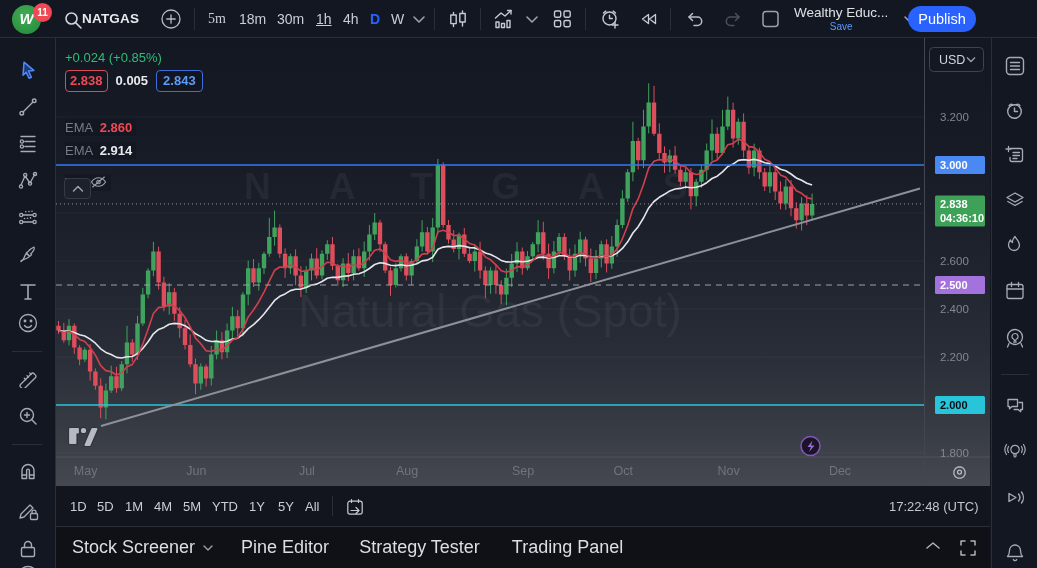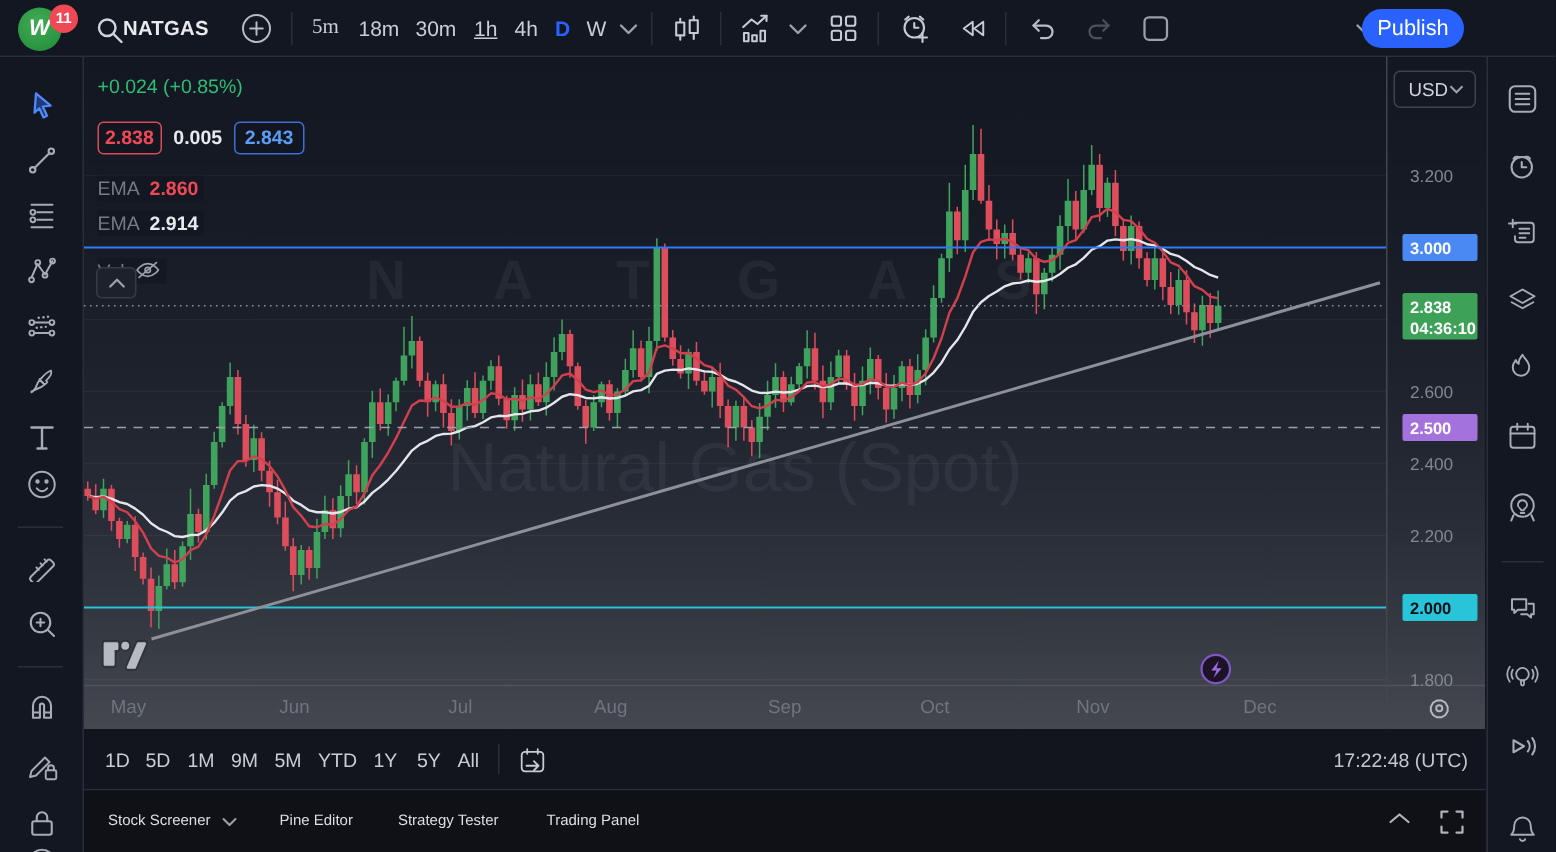--- a/index.html
+++ b/index.html
@@ -43,21 +43,21 @@
 .ema{font-size:13px;color:#787b86;background:rgba(16,20,30,.45);display:inline-block;padding:1px 4px 1px 0}
 #collapse{left:64px;top:178px;width:27px;height:21px;background:#1c212c;border:1px solid #363a45;
  border-radius:4px;display:flex;align-items:center;justify-content:center}
 
 #ibar{left:56px;top:486px;width:934px;height:41px;background:#12151d;border-bottom:1px solid #2a2e39;
  display:flex;align-items:center;color:#c9cdd6;font-size:13px}
 .rng{padding:0 8px}
 #utc{margin-left:auto;margin-right:14px;color:#c2c6ce}
 
 #sbar{left:56px;top:527px;width:934px;height:41px;background:#0f1117;
- display:flex;align-items:center;color:#dcdee3;font-size:10px}
+ display:flex;align-items:center;color:#dcdee3;font-size:18px}
 .tab{margin-left:16px;white-space:nowrap}
 text{font-family:"Liberation Sans",sans-serif}
 </style></head><body>
 <div id="app">
 <div id="chartwrap" class="abs">
 <svg class="abs" style="left:0;top:0" width="934" height="448" viewBox="0 0 934 448">
         <path d="M0 79.0H868" stroke="rgba(255,255,255,0.045)" stroke-width="1"></path>
         <path d="M0 127.0H868" stroke="rgba(255,255,255,0.045)" stroke-width="1"></path>
         <path d="M0 175.0H868" stroke="rgba(255,255,255,0.045)" stroke-width="1"></path>
         <path d="M0 223.0H868" stroke="rgba(255,255,255,0.045)" stroke-width="1"></path>
@@ -115,22 +115,22 @@
         <text x="250.9" y="437" font-size="12.5" fill="#70747f" text-anchor="middle">Jul</text>
         <text x="351.1" y="437" font-size="12.5" fill="#70747f" text-anchor="middle">Aug</text>
         <text x="467.1" y="437" font-size="12.5" fill="#70747f" text-anchor="middle">Sep</text>
         <text x="567.2" y="437" font-size="12.5" fill="#70747f" text-anchor="middle">Oct</text>
         <text x="672.6" y="437" font-size="12.5" fill="#70747f" text-anchor="middle">Nov</text>
         <text x="784.0" y="437" font-size="12.5" fill="#70747f" text-anchor="middle">Dec</text>
       </svg>
 </div>
 <div id="legend" class="abs">
 <div class="lgrow chg">+0.024 (+0.85%)</div>
-<div class="lgrow" style="margin-top:16px"><span class="pbox" style="border:1px solid #d94b58;color:#ef4956;padding:2px 4px 3px">2.838</span><span style="color:#e8e9ed;font-size:13px;font-weight:700;margin:0 8px">0.005</span><span class="pbox" style="border:1px solid #3e6fd8;color:#5b9cf6;padding:2px 6px 3px">2.843</span></div>
-<div class="lgrow" style="margin-top:14px"><span class="ema">EMA <b style="color:#ef4956;font-weight:600">&nbsp;2.860</b></span></div>
+<div class="lgrow" style="margin-top:5px"><span class="pbox" style="border:1px solid #d94b58;color:#ef4956;padding:2px 4px 3px">2.838</span><span style="color:#e8e9ed;font-size:13px;font-weight:700;margin:0 8px">0.005</span><span class="pbox" style="border:1px solid #3e6fd8;color:#5b9cf6;padding:2px 6px 3px">2.843</span></div>
+<div class="lgrow" style="margin-top:27px"><span class="ema">EMA <b style="color:#ef4956;font-weight:600">&nbsp;2.860</b></span></div>
 <div class="lgrow" style="margin-top:6px"><span class="ema">EMA <b style="color:#e8e9ed;font-weight:600">&nbsp;2.914</b></span></div>
 <div class="lgrow" style="margin-top:15px"><span class="ema">Vol&nbsp; <svg width="17" height="14" viewBox="0 0 18 14" fill="none" stroke="#9ca0aa" stroke-width="1.2" style="vertical-align:-2px">
             <path d="M1.5 7s3-4.5 7.5-4.5S16.5 7 16.5 7s-3 4.5-7.5 4.5S1.5 7 1.5 7z"></path>
             <circle cx="9" cy="7" r="1.9"></circle>
             <path d="M2.5 12.5L15.5 1.5"></path>
           </svg></span></div>
 </div>
 <div id="collapse" class="abs">
       <svg width="14" height="10" viewBox="0 0 14 10" fill="none" stroke="#9ca0aa" stroke-width="1.5" stroke-linecap="round" stroke-linejoin="round">
         <path d="M2.5 7L7 2.5 11.5 7"></path>
@@ -221,20 +221,21 @@
         <svg width="19" height="19" viewBox="0 0 19 19" fill="none" stroke="#4c505b" stroke-width="1.5" stroke-linecap="round" stroke-linejoin="round">
           <path d="M15 7.5H6.5a4.2 4.2 0 0 0 0 8.4H10"></path>
           <path d="M11.5 4L15 7.5 11.5 11"></path>
         </svg>
       </span>
 <span class="abs ic" style="left:761px;top:50%;transform:translateY(-50%);">
         <svg width="19" height="19" viewBox="0 0 19 19" fill="none" stroke="#9ca0aa" stroke-width="1.5" stroke-linecap="round" stroke-linejoin="round">
           <rect x="2" y="2" width="15" height="15" rx="3"></rect>
         </svg>
       </span>
+<span class="abs" id="wname" style="left:794px;top:6px;white-space:nowrap">Wealthy Educ...<span class="sv">Save</span></span>
 <span class="abs ic" style="left:901px;top:50%;transform:translateY(-50%);">
         <svg width="18" height="16" viewBox="0 0 18 16" fill="none" stroke="#9ca0aa" stroke-width="1.6" stroke-linecap="round" stroke-linejoin="round">
           <path d="M4 6l5 5 5-5"></path>
         </svg>
       </span>
 <span class="abs vsep" style="left:924px;top:8px"></span>
 <span class="abs ic" style="left:937px;top:50%;transform:translateY(-50%);">
         <svg width="20" height="20" viewBox="0 0 20 20" fill="none" stroke="#c6cad3" stroke-width="1.4" stroke-linecap="round" stroke-linejoin="round">
           <circle cx="9" cy="9" r="6.5"></circle>
           <path d="M13.8 13.8L18 18"></path>
@@ -367,21 +368,21 @@
 <span class="ric" style="top:504px"><svg width="22" height="21" viewBox="0 0 22 21" fill="none" stroke="#a6abb5" stroke-width="1.3" stroke-linecap="round" stroke-linejoin="round">
           <path d="M11 3a5.5 5.5 0 0 1 5.5 5.5c0 4 1.5 5.5 2 6H3.5c.5-.5 2-2 2-6A5.5 5.5 0 0 1 11 3z"></path>
           <path d="M9.3 17.5a1.8 1.8 0 0 0 3.4 0"></path>
         </svg></span>
 <span class="sep" style="top:336px"></span>
 </div>
 <div id="ibar" class="abs">
 <span class="abs rng" style="left:14px;top:13px;padding:0">1D</span>
 <span class="abs rng" style="left:41px;top:13px;padding:0">5D</span>
 <span class="abs rng" style="left:69px;top:13px;padding:0">1M</span>
-<span class="abs rng" style="left:98px;top:13px;padding:0">9M</span>
+<span class="abs rng" style="left:98px;top:13px;padding:0">4M</span>
 <span class="abs rng" style="left:127px;top:13px;padding:0">5M</span>
 <span class="abs rng" style="left:156px;top:13px;padding:0">YTD</span>
 <span class="abs rng" style="left:193px;top:13px;padding:0">1Y</span>
 <span class="abs rng" style="left:222px;top:13px;padding:0">5Y</span>
 <span class="abs rng" style="left:249px;top:13px;padding:0">All</span>
 <span class="abs vsep" style="left:276px;top:10px;height:20px"></span>
 <span class="abs ic" style="left:289px;top:11px">
         <svg width="20" height="20" viewBox="0 0 20 20" fill="none" stroke="#c6cad3" stroke-width="1.2" stroke-linecap="round" stroke-linejoin="round">
           <rect x="2.8" y="4.2" width="14.4" height="13" rx="2.2"></rect>
           <path d="M6.5 2.5v3M13.5 2.5v3M6 13.5h7.5M11 10.5l3 3-3 3" stroke-width="1.2"></path>

